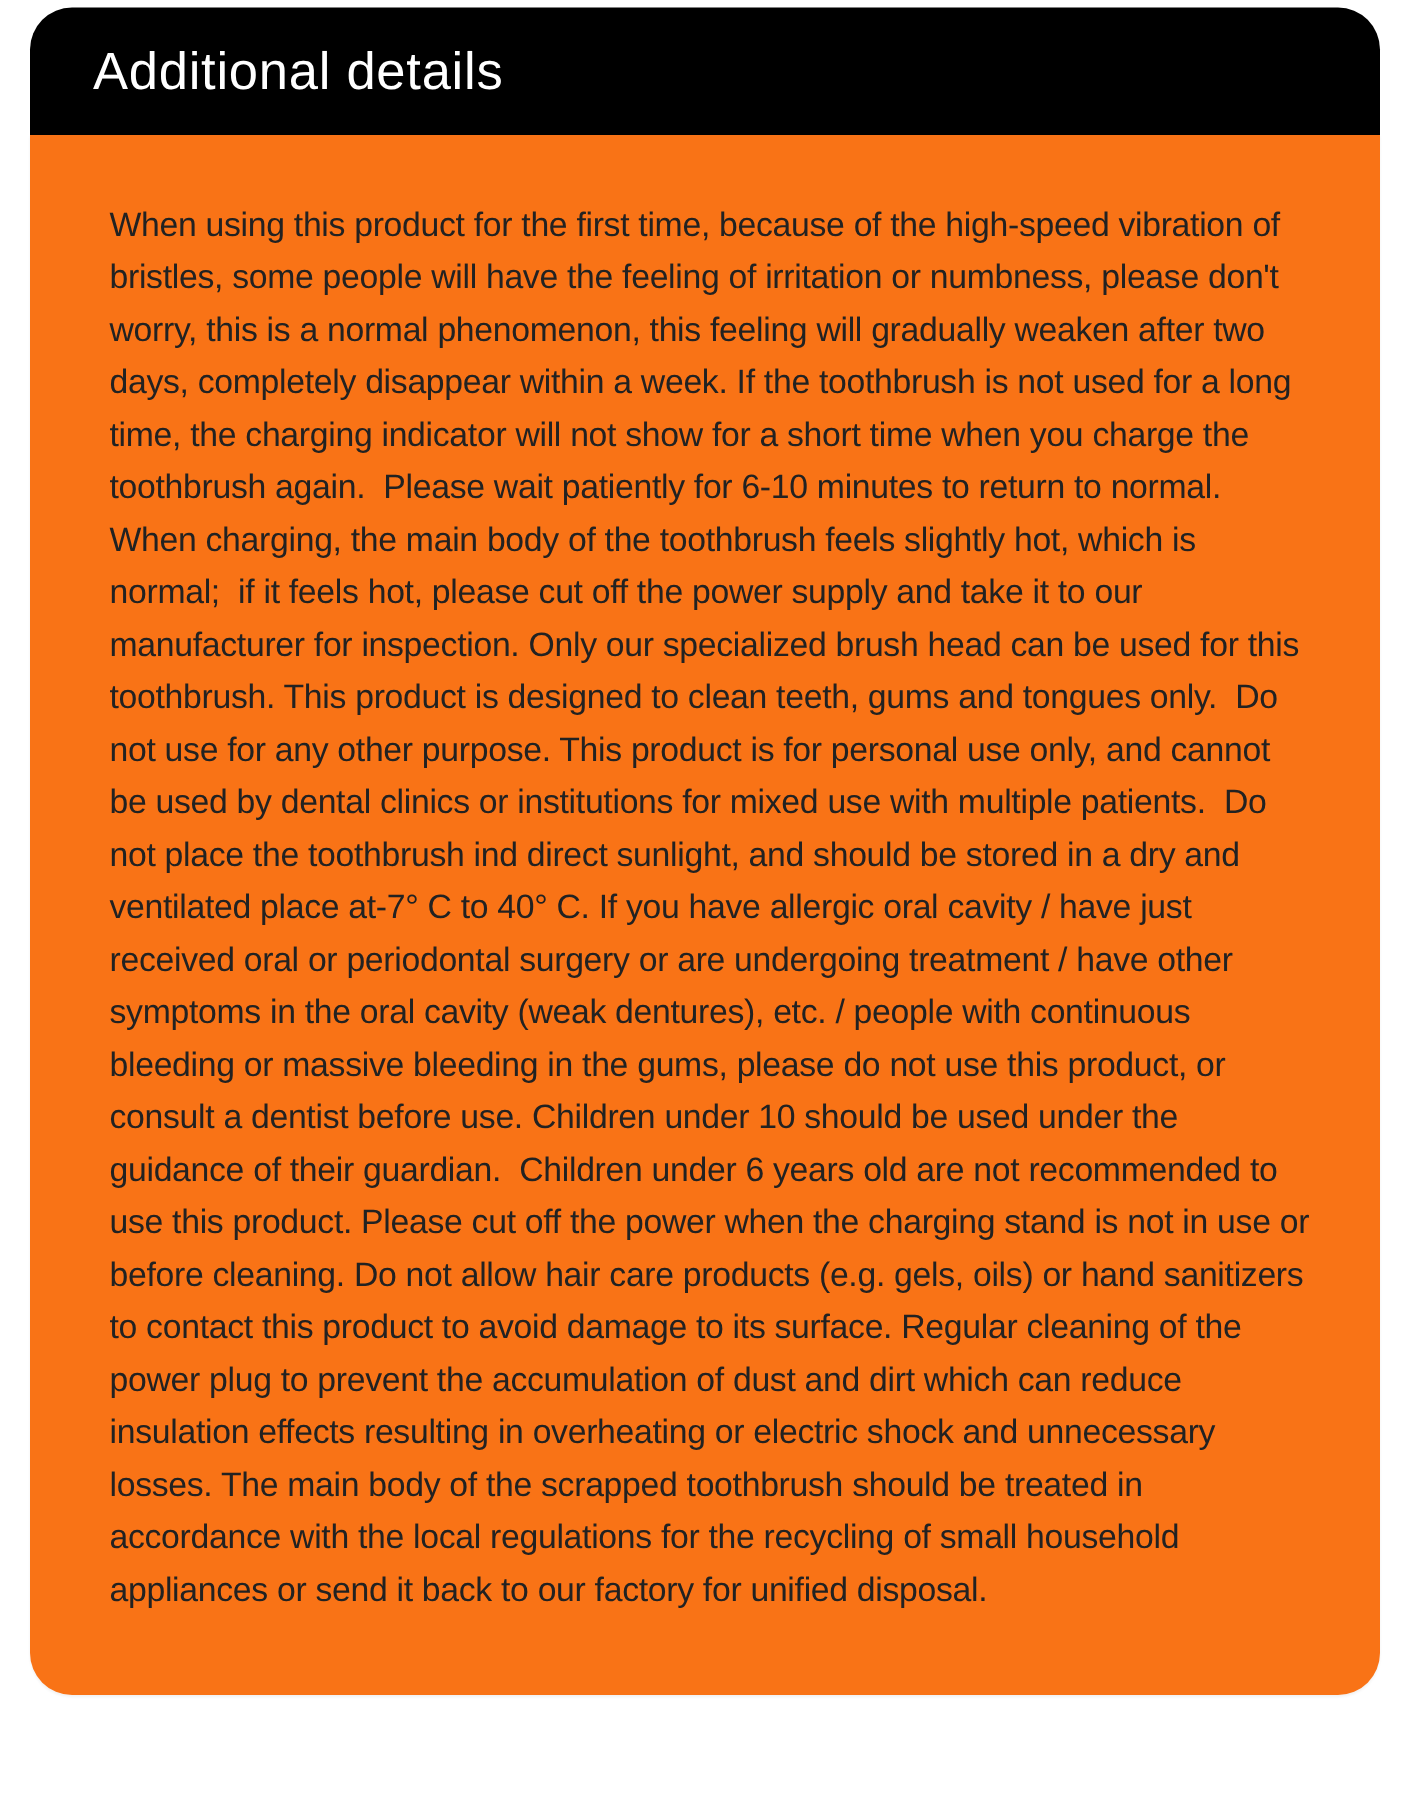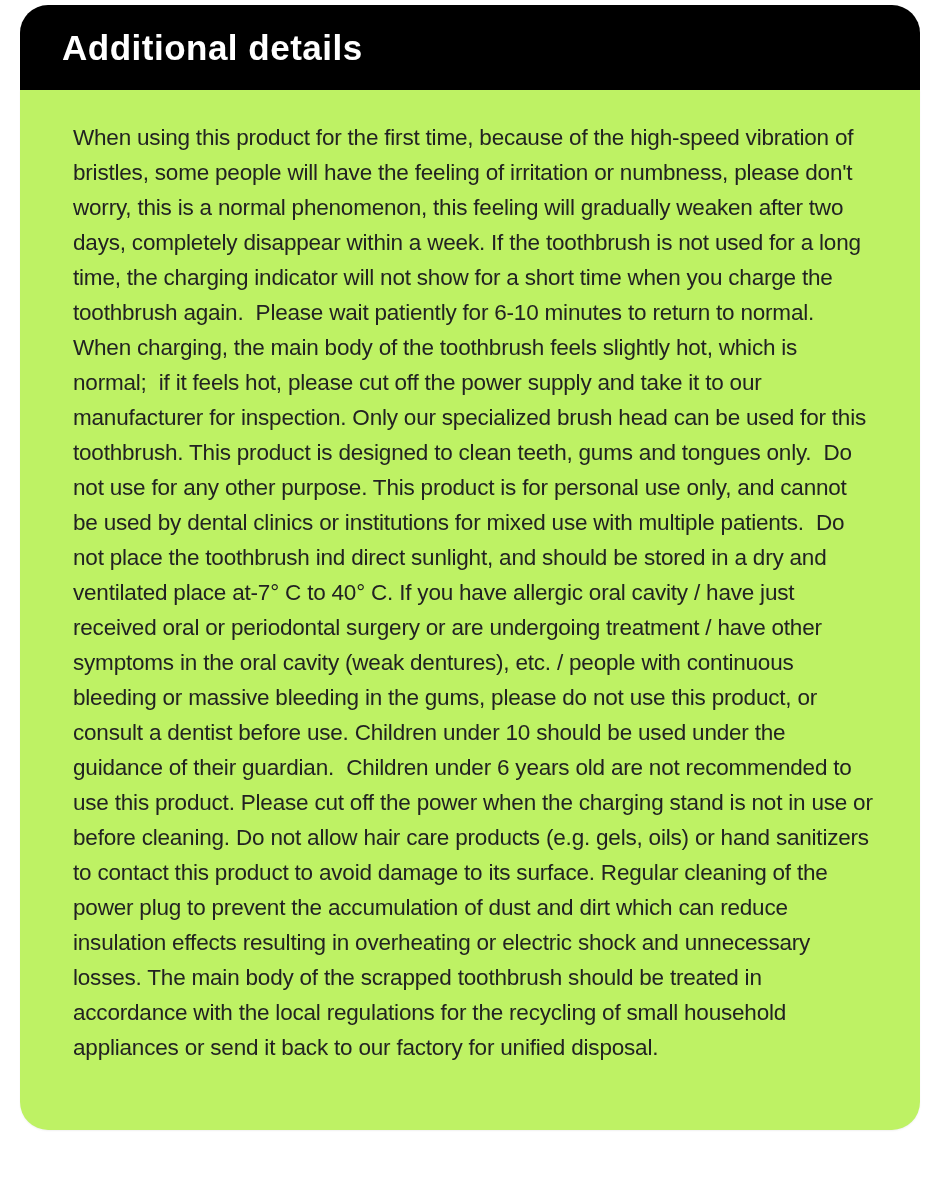--- a/index.html
+++ b/index.html
@@ -25,29 +25,29 @@
     height: 85px;
     border-radius: 28px 28px 0 0;
     display: flex;
     align-items: center;
     padding: 0 0 0 42px;
     box-sizing: border-box;
   }
   .banner-title {
     color: #ffffff;
     font-size: 35px;
-    font-weight: 700;
+    font-weight: 400;
     letter-spacing: 0.5px;
   }
   .card {
-    background: #bef264;
+    background: #f97316;
     border-radius: 0 0 28px 28px;
     height: 1040px;
     box-sizing: border-box;
-    padding: 30px 44px 30px 53px;
+    padding: 42px 44px 30px 53px;
     overflow: hidden;
     box-shadow: 0 1px 2px rgba(0,0,0,0.06);
   }
   .body-text {
     margin: 0;
     color: #222222;
     font-size: 22.5px;
     line-height: 35px;
     letter-spacing: -0.2px;
     white-space: pre-wrap;

